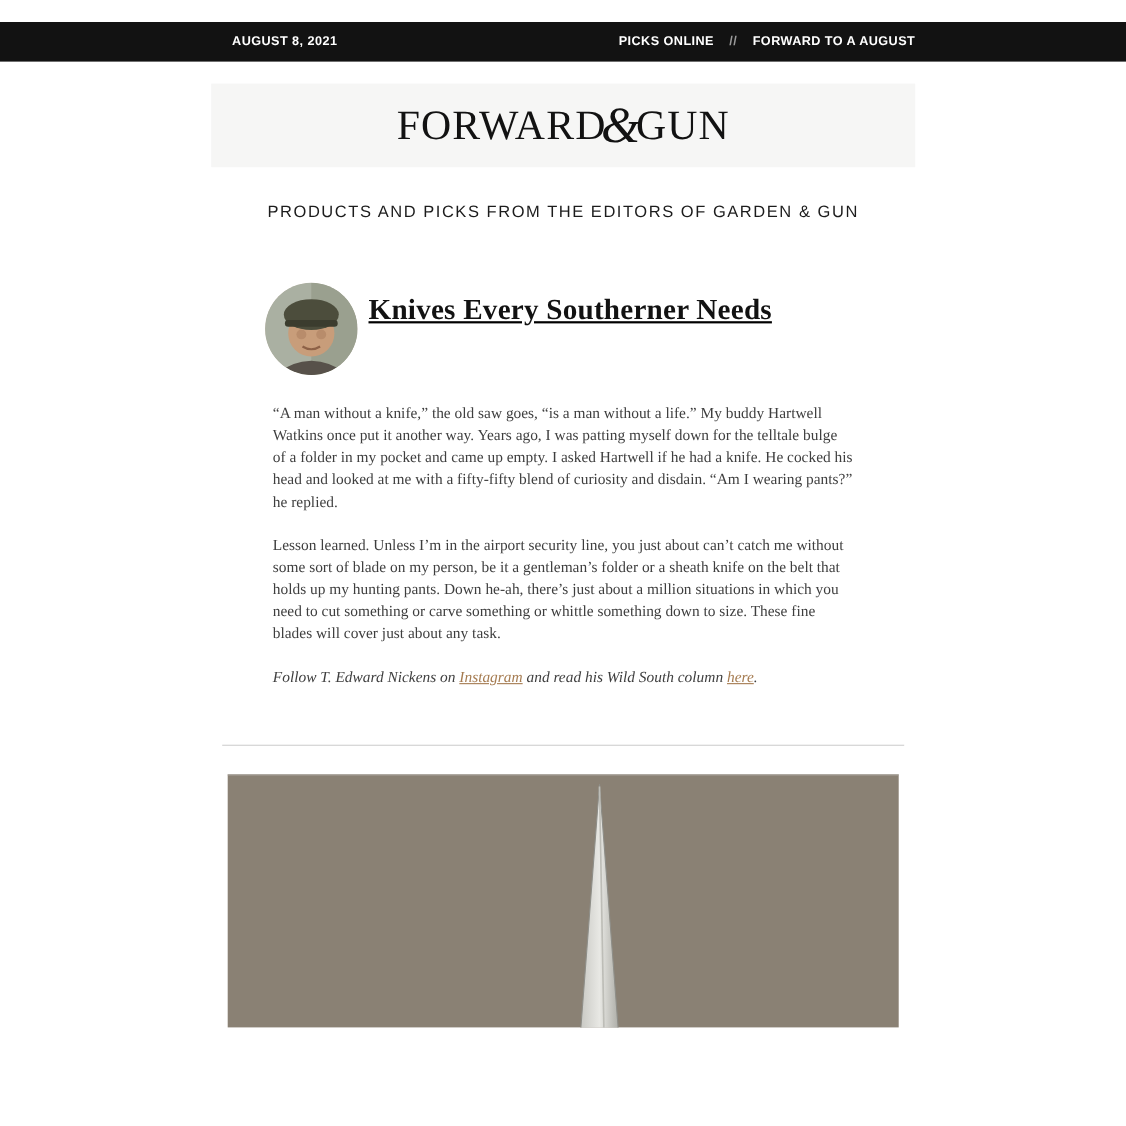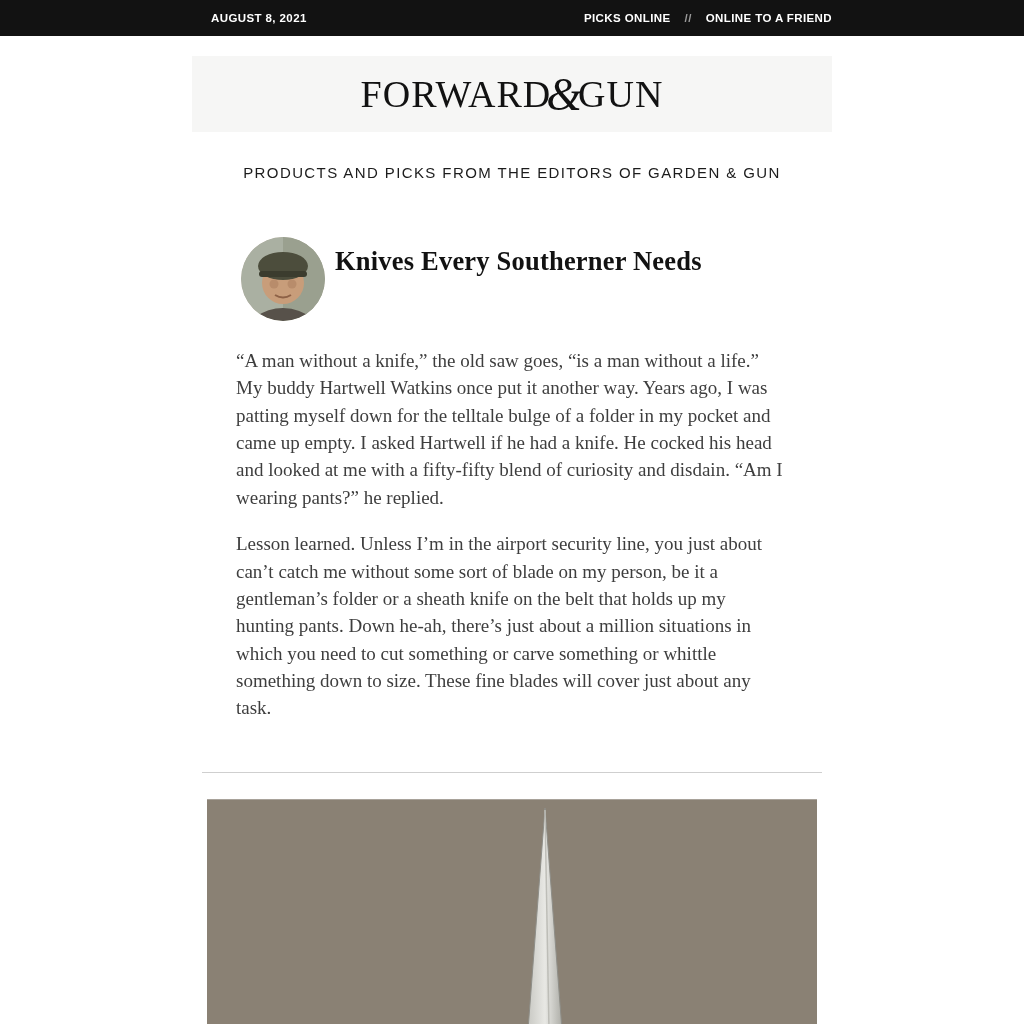--- a/index.html
+++ b/index.html
@@ -8,20 +8,21 @@
     width: 1024px; height: 1024px;
     background: #ffffff;
     overflow: hidden;
     font-family: "Liberation Serif", serif;
   }
 
   
   .topbar {
     height: 36px;
     background: #121212;
+    margin-top: 20px;
   }
   .topbar-inner {
     width: 640px; height: 100%;
     margin: 0 auto;
     padding-left: 19px;
     display: flex; justify-content: space-between; align-items: center;
     font-family: "Liberation Sans", sans-serif;
     font-size: 11.5px; font-weight: bold; letter-spacing: .4px;
     color: #ffffff;
   }
@@ -70,40 +71,41 @@
     position: absolute; top: -6px; left: 50%;
     transform: translateX(-50%);
     font-size: 24px; letter-spacing: 0; line-height: 1;
   }
 
   
   .article-head {
     display: flex; align-items: flex-start;
     margin-top: 56px;
     padding: 0 40px 0 49px;
+    text-decoration: underline;
   }
   .avatar {
     width: 84px; height: 84px; border-radius: 50%;
     overflow: hidden; flex-shrink: 0; margin-right: 10px;
     background: #b9b4a6;
   }
   .avatar svg { display: block; }
   .head-text { padding-top: 9px; }
   .headline {
     margin: 0 0 10px;
     font-size: 26.5px; font-weight: bold; color: #121212;
     letter-spacing: .2px;
   }
   .byline { font-size: 17.5px; color: #3a3a3a; }
 
   
   .body-copy { padding: 0 40px; margin-top: 26px; }
   .body-copy p {
-    margin: 0 4px 19px;
-    font-size: 19px; line-height: 1.44; color: #3e3e3e; font-family: Liberation Serif, serif;
+    margin: 0 16px 19px;
+    font-size: 14px; line-height: 1.44; color: #3e3e3e; font-family: Liberation Serif, serif;
   }
   .follow { font-style: italic; margin-top: 31px; }
   .follow a {
     color: #a57b50; text-decoration: underline; cursor: pointer;
   }
 
   .rule {
     border: none; border-top: 1px solid #cfcfcf;
     margin: 50px 10px 26px;
   }
@@ -127,21 +129,21 @@
 </style>
 </head>
 <body>
 
 <div class="topbar">
   <div class="topbar-inner">
     <span>AUGUST 8, 2021</span>
     <span class="topbar-right">
       <a>PICKS ONLINE</a>
       <span class="sep">//</span>
-      <a>ONLINE TO A FRIEND</a>
+      <a>FORWARD TO A AUGUST</a>
     </span>
   </div>
 </div>
 
 <div class="main">
 
   <div class="logo-box">
     <a class="brand">
       <span>FORWARD</span>
       <span class="amp">&amp;</span>
@@ -174,20 +176,21 @@
       </svg>
     </div>
     <div class="head-text">
       <h1 class="headline">Knives Every Southerner Needs</h1>
     </div>
   </div>
 
   <div class="body-copy">
     <p>“A man without a knife,” the old saw goes, “is a man without a life.” My buddy Hartwell Watkins once put it another way. Years ago, I was patting myself down for the telltale bulge of a folder in my pocket and came up empty. I asked Hartwell if he had a knife. He cocked his head and looked at me with a fifty-fifty blend of curiosity and disdain. “Am I wearing pants?” he replied.</p>
     <p>Lesson learned. Unless I’m in the airport security line, you just about can’t catch me without some sort of blade on my person, be it a gentleman’s folder or a sheath knife on the belt that holds up my hunting pants. Down he-ah, there’s just about a million situations in which you need to cut something or carve something or whittle something down to size. These fine blades will cover just about any task.</p>
+    <p class="follow"><span>Follow T. Edward Nickens on </span><a>Instagram</a><span> and read his Wild South column </span><a>here</a><span>.</span></p>
   </div>
 
   <hr class="rule">
 
   <div class="hero">
     <svg width="610" height="230" viewBox="0 0 610 230" aria-hidden="true">
       <defs>
         <linearGradient id="blade" x1="0" y1="0" x2="1" y2="0">
           <stop offset="0" stop-color="#c9c9c4"></stop>
           <stop offset="0.5" stop-color="#e8e8e4"></stop>

